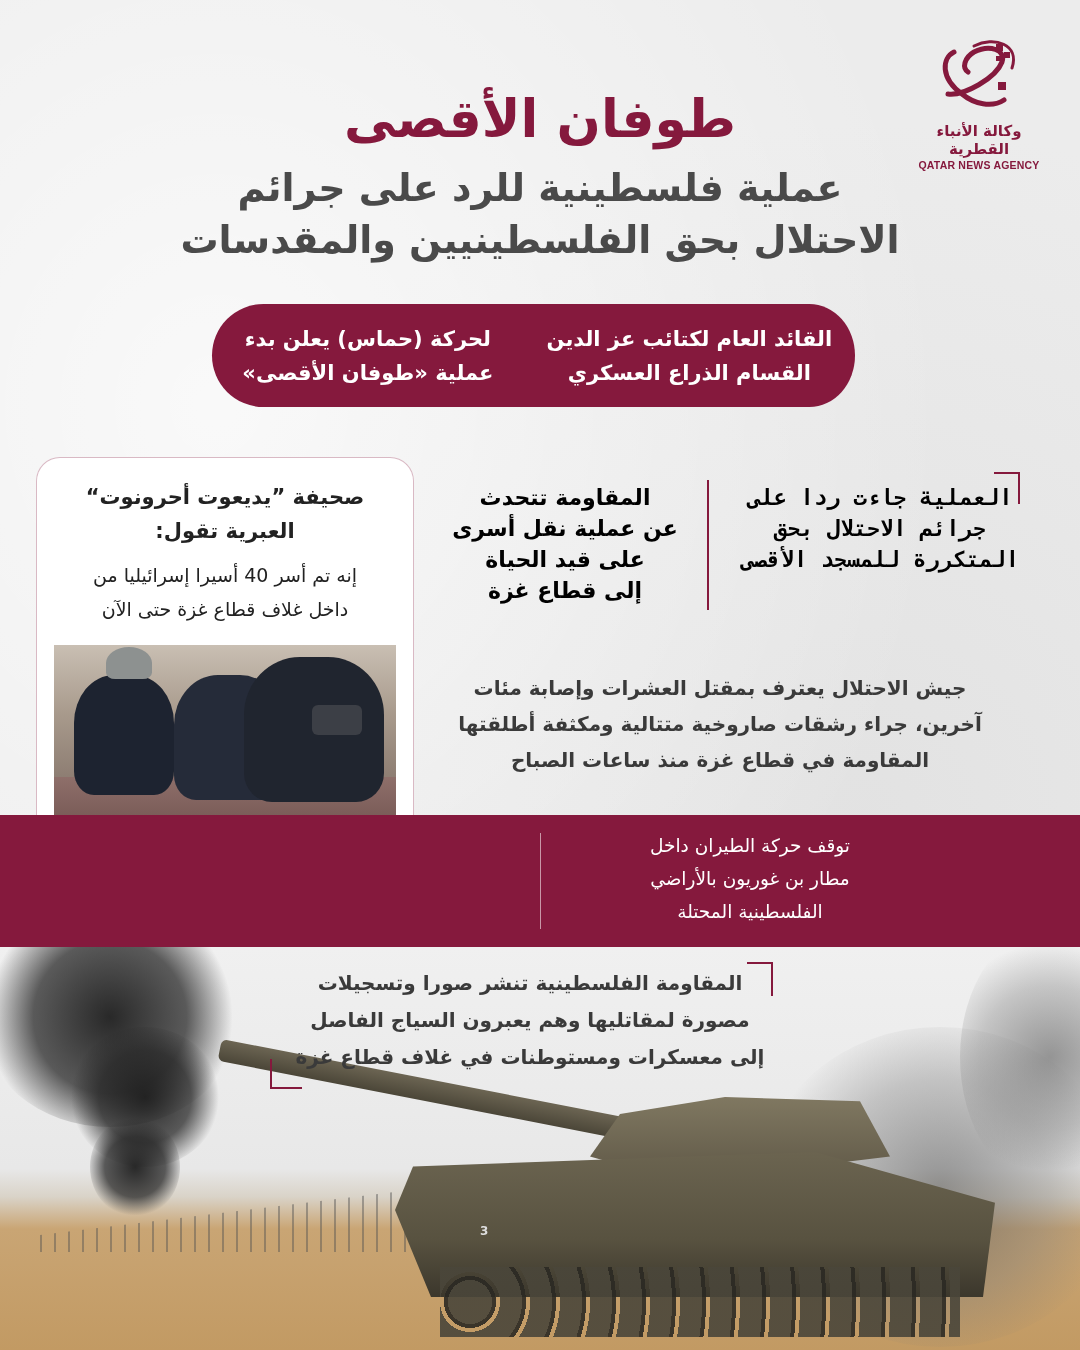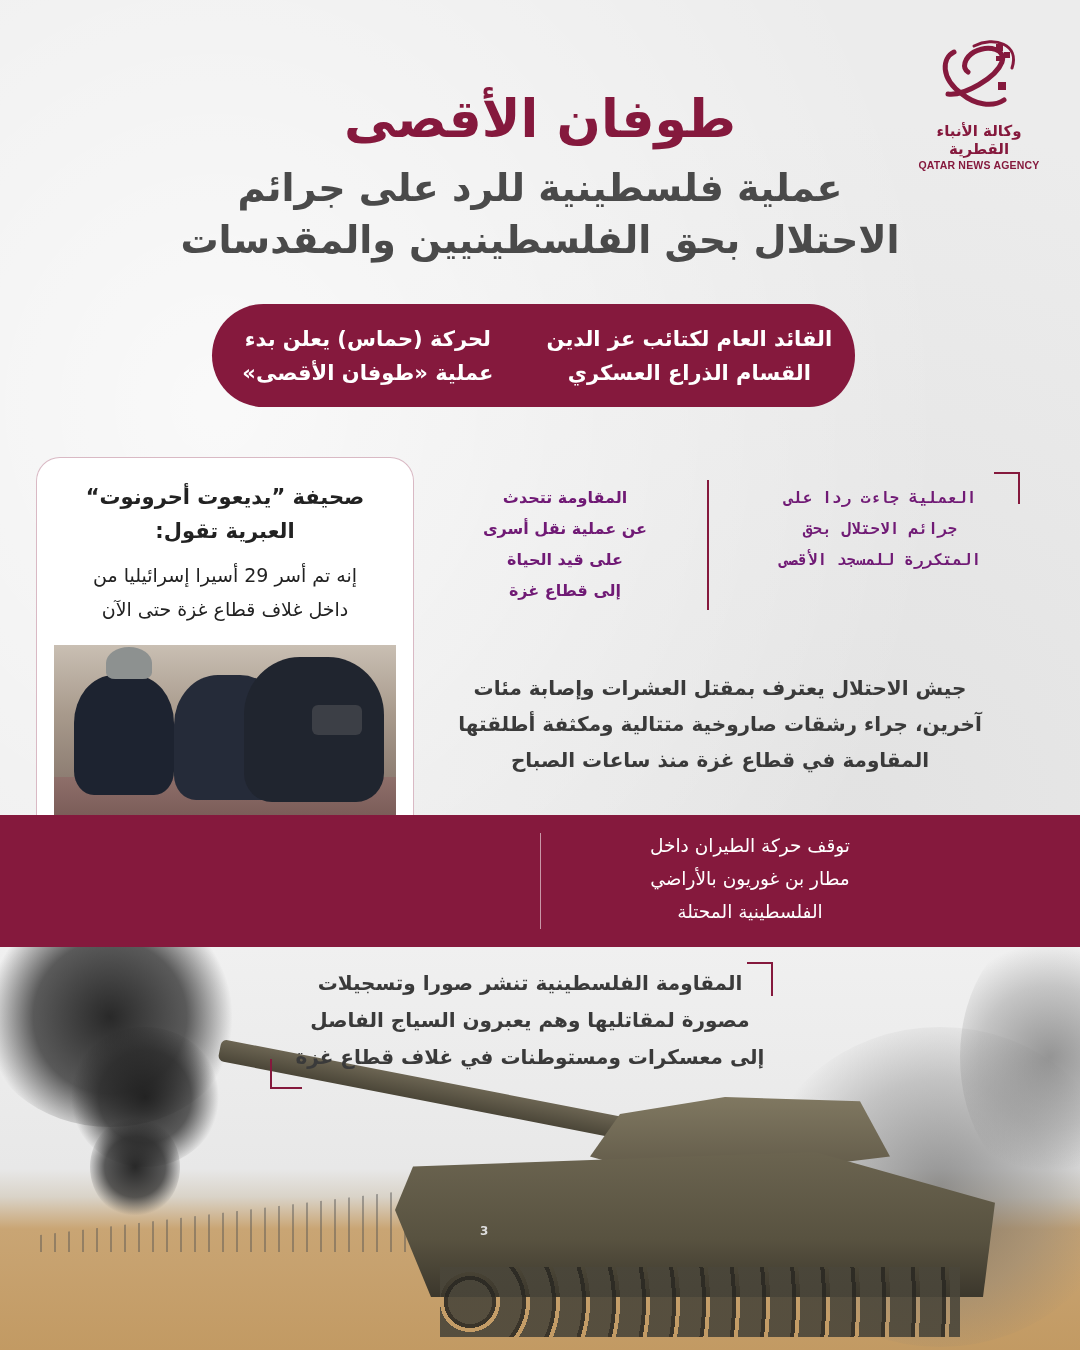--- a/index.html
+++ b/index.html
@@ -41,21 +41,21 @@
     .card-body { position: absolute; top: 100px; left: 0; width: 100%; text-align: center; direction: rtl; font-size: 19px; color: #222; line-height: 34px; }
     .photo-police {
       position: absolute; left: 54px; top: 645px; width: 342px; height: 172px; overflow: hidden;
       background: linear-gradient(180deg, #c9bfb3 0%, #a89a8c 40%, #7d6c63 100%);
     }
     .photo-police .fig { position: absolute; background: #1d2330; border-radius: 40% 40% 20% 20%; }
     .photo-police .helmet { position: absolute; background: #8d9190; border-radius: 50% 50% 20% 20%; }
     .photo-police .ground { position: absolute; left: 0; bottom: 0; width: 100%; height: 40px; background: linear-gradient(180deg, #8e6f6a, #7a5c58); }
 
     
-    .col-text { position: absolute; text-align: center; direction: rtl; font-weight: bold; font-size: 16px; color: #701a75; line-height: 31px; }
+    .col-text { position: absolute; text-align: center; direction: rtl; font-weight: bold; font-size: 22px; color: #000000; line-height: 31px; }
     .col-right { left: 740px; width: 280px; top: 484px; font-family: Liberation Mono, monospace; }
     .col-mid { left: 440px; width: 250px; top: 482px; }
     .vline { position: absolute; width: 2px; background: #85193D; }
     .bracket-tr { position: absolute; border-top: 2px solid #85193D; border-right: 2px solid #85193D; }
     .bracket-bl { position: absolute; border-bottom: 2px solid #85193D; border-left: 2px solid #85193D; }
 
     .army-text { position: absolute; left: 450px; width: 540px; top: 670px; text-align: center; direction: rtl; font-weight: bold; font-size: 20px; color: #3a3a3a; line-height: 36px; }
 
     
     .strip { position: absolute; left: 0; top: 815px; width: 1080px; height: 132px; background: #85193D; }
@@ -105,21 +105,21 @@
   <div>القائد العام لكتائب عز الدين القسام الذراع العسكري</div>
   <div>لحركة (حماس) يعلن بدء عملية «طوفان الأقصى»</div>
 </div>
 
 <div class="card">
   <div class="card-head">
     <div>صحيفة ”يديعوت أحرونوت“</div>
     <div>العبرية تقول:</div>
   </div>
   <div class="card-body">
-    <div>إنه تم أسر 29 أسيرا إسرائيليا من</div>
+    <div>إنه تم أسر 40 أسيرا إسرائيليا من</div>
     <div>داخل غلاف قطاع غزة حتى الآن</div>
   </div>
 </div>
 <div class="photo-police">
   <div class="ground"></div>
   <div class="fig" style="left:20px;top:30px;width:100px;height:120px;"></div>
   <div class="helmet" style="left:52px;top:2px;width:46px;height:32px;"></div>
   <div class="fig" style="left:120px;top:30px;width:110px;height:125px;background:#252b39;"></div>
   <div class="fig" style="left:190px;top:12px;width:140px;height:145px;background:#20252f;"></div>
   <div style="position:absolute;left:258px;top:60px;width:50px;height:30px;background:#3c3f46;border-radius:6px;"></div>

